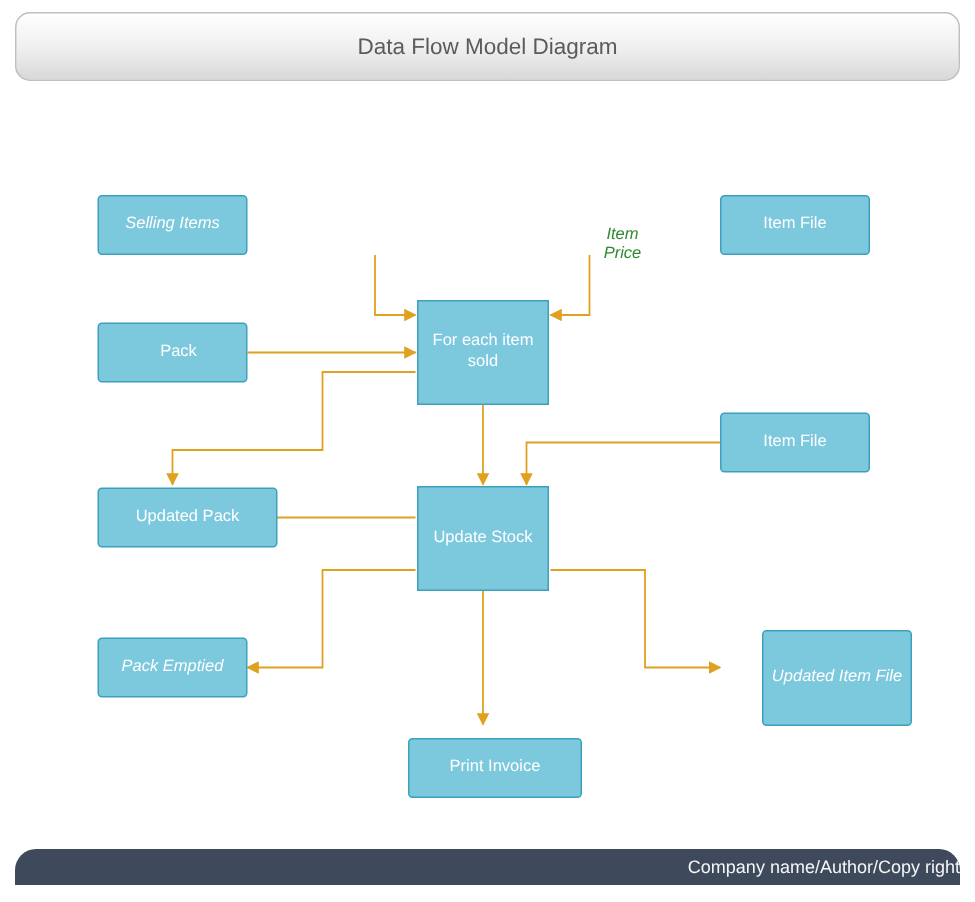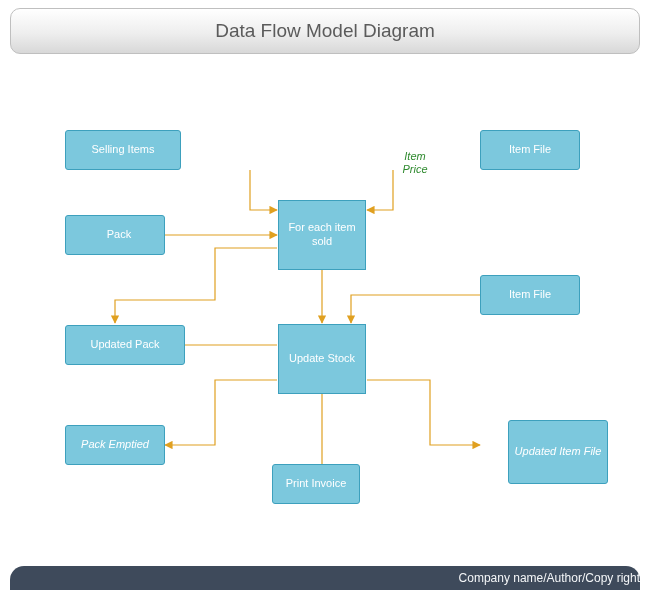--- a/index.html
+++ b/index.html
@@ -27,21 +27,21 @@
     border: 1px solid #bfbfbf;
     border-radius: 10px;
     background: linear-gradient(to bottom, #ffffff 0%, #eeeeee 55%, #d8d8d8 100%);
     box-sizing: border-box;
     display: flex;
     align-items: center;
     justify-content: center;
   }
   .title-bar span {
     color: #5b5b5b;
-    font-size: 19px;
+    font-size: 15px;
   }
 
   
   .sub-bar {
     position: absolute;
     left: 10px;
     top: 58px;
     width: 630px;
     height: 24px;
     background: #3e4a5b;
@@ -145,41 +145,41 @@
       <path d="M 277 380 L 215 380 L 215 445 L 165 445" marker-end="url(#arrow)"></path>
 
       <path d="M 367 380 L 430 380 L 430 445 L 480 445" marker-end="url(#arrow)"></path>
 
       <path d="M 322 393 L 322 483" marker-end="url(#arrow)"></path>
 
       <path d="M 277 345 L 165 345" marker-end="url(#arrow)"></path>
     </g>
   </svg>
 
-  <div class="box" style="left:65px; top:130px; width:116px; height:40px;">Selling Items</div>
+  <div class="box" style="left:65px; top:130px; width:100px; height:40px;font-style:italic;">Selling Items</div>
 
   <div class="box" style="left:65px; top:215px; width:100px; height:40px;padding-left:12px;">Pack</div>
 
   <div class="box" style="left:65px; top:325px; width:120px; height:40px;">Updated Pack</div>
 
   <div class="box" style="left:65px; top:425px; width:100px; height:40px;font-style:italic;">Pack Emptied</div>
 
   <div class="box" style="left:480px; top:130px; width:100px; height:40px;">Item File</div>
 
   <div class="box" style="left:480px; top:275px; width:100px; height:40px;">Item File</div>
 
   <div class="box" style="left:508px; top:420px; width:100px; height:64px;font-style:italic;">Updated Item
 File</div>
 
   <div class="proc" style="left:278px; top:200px; width:88px; height:70px;">For each item
 sold</div>
 
   <div class="proc" style="left:278px; top:324px; width:88px; height:70px;">Update Stock</div>
 
-  <div class="box" style="left:272px; top:464px; width:88px; height:40px;">Print Invoice</div>
+  <div class="box" style="left:272px; top:492px; width:116px; height:40px;">Print Invoice</div>
 
   <div class="label" style="left:395px; top:150px; width:40px;font-style:italic;">Item
 Price</div>
 
   <div class="footer-bar">
     <span>Company name/Author/Copy right</span>
   </div>
 
 </div>
 

